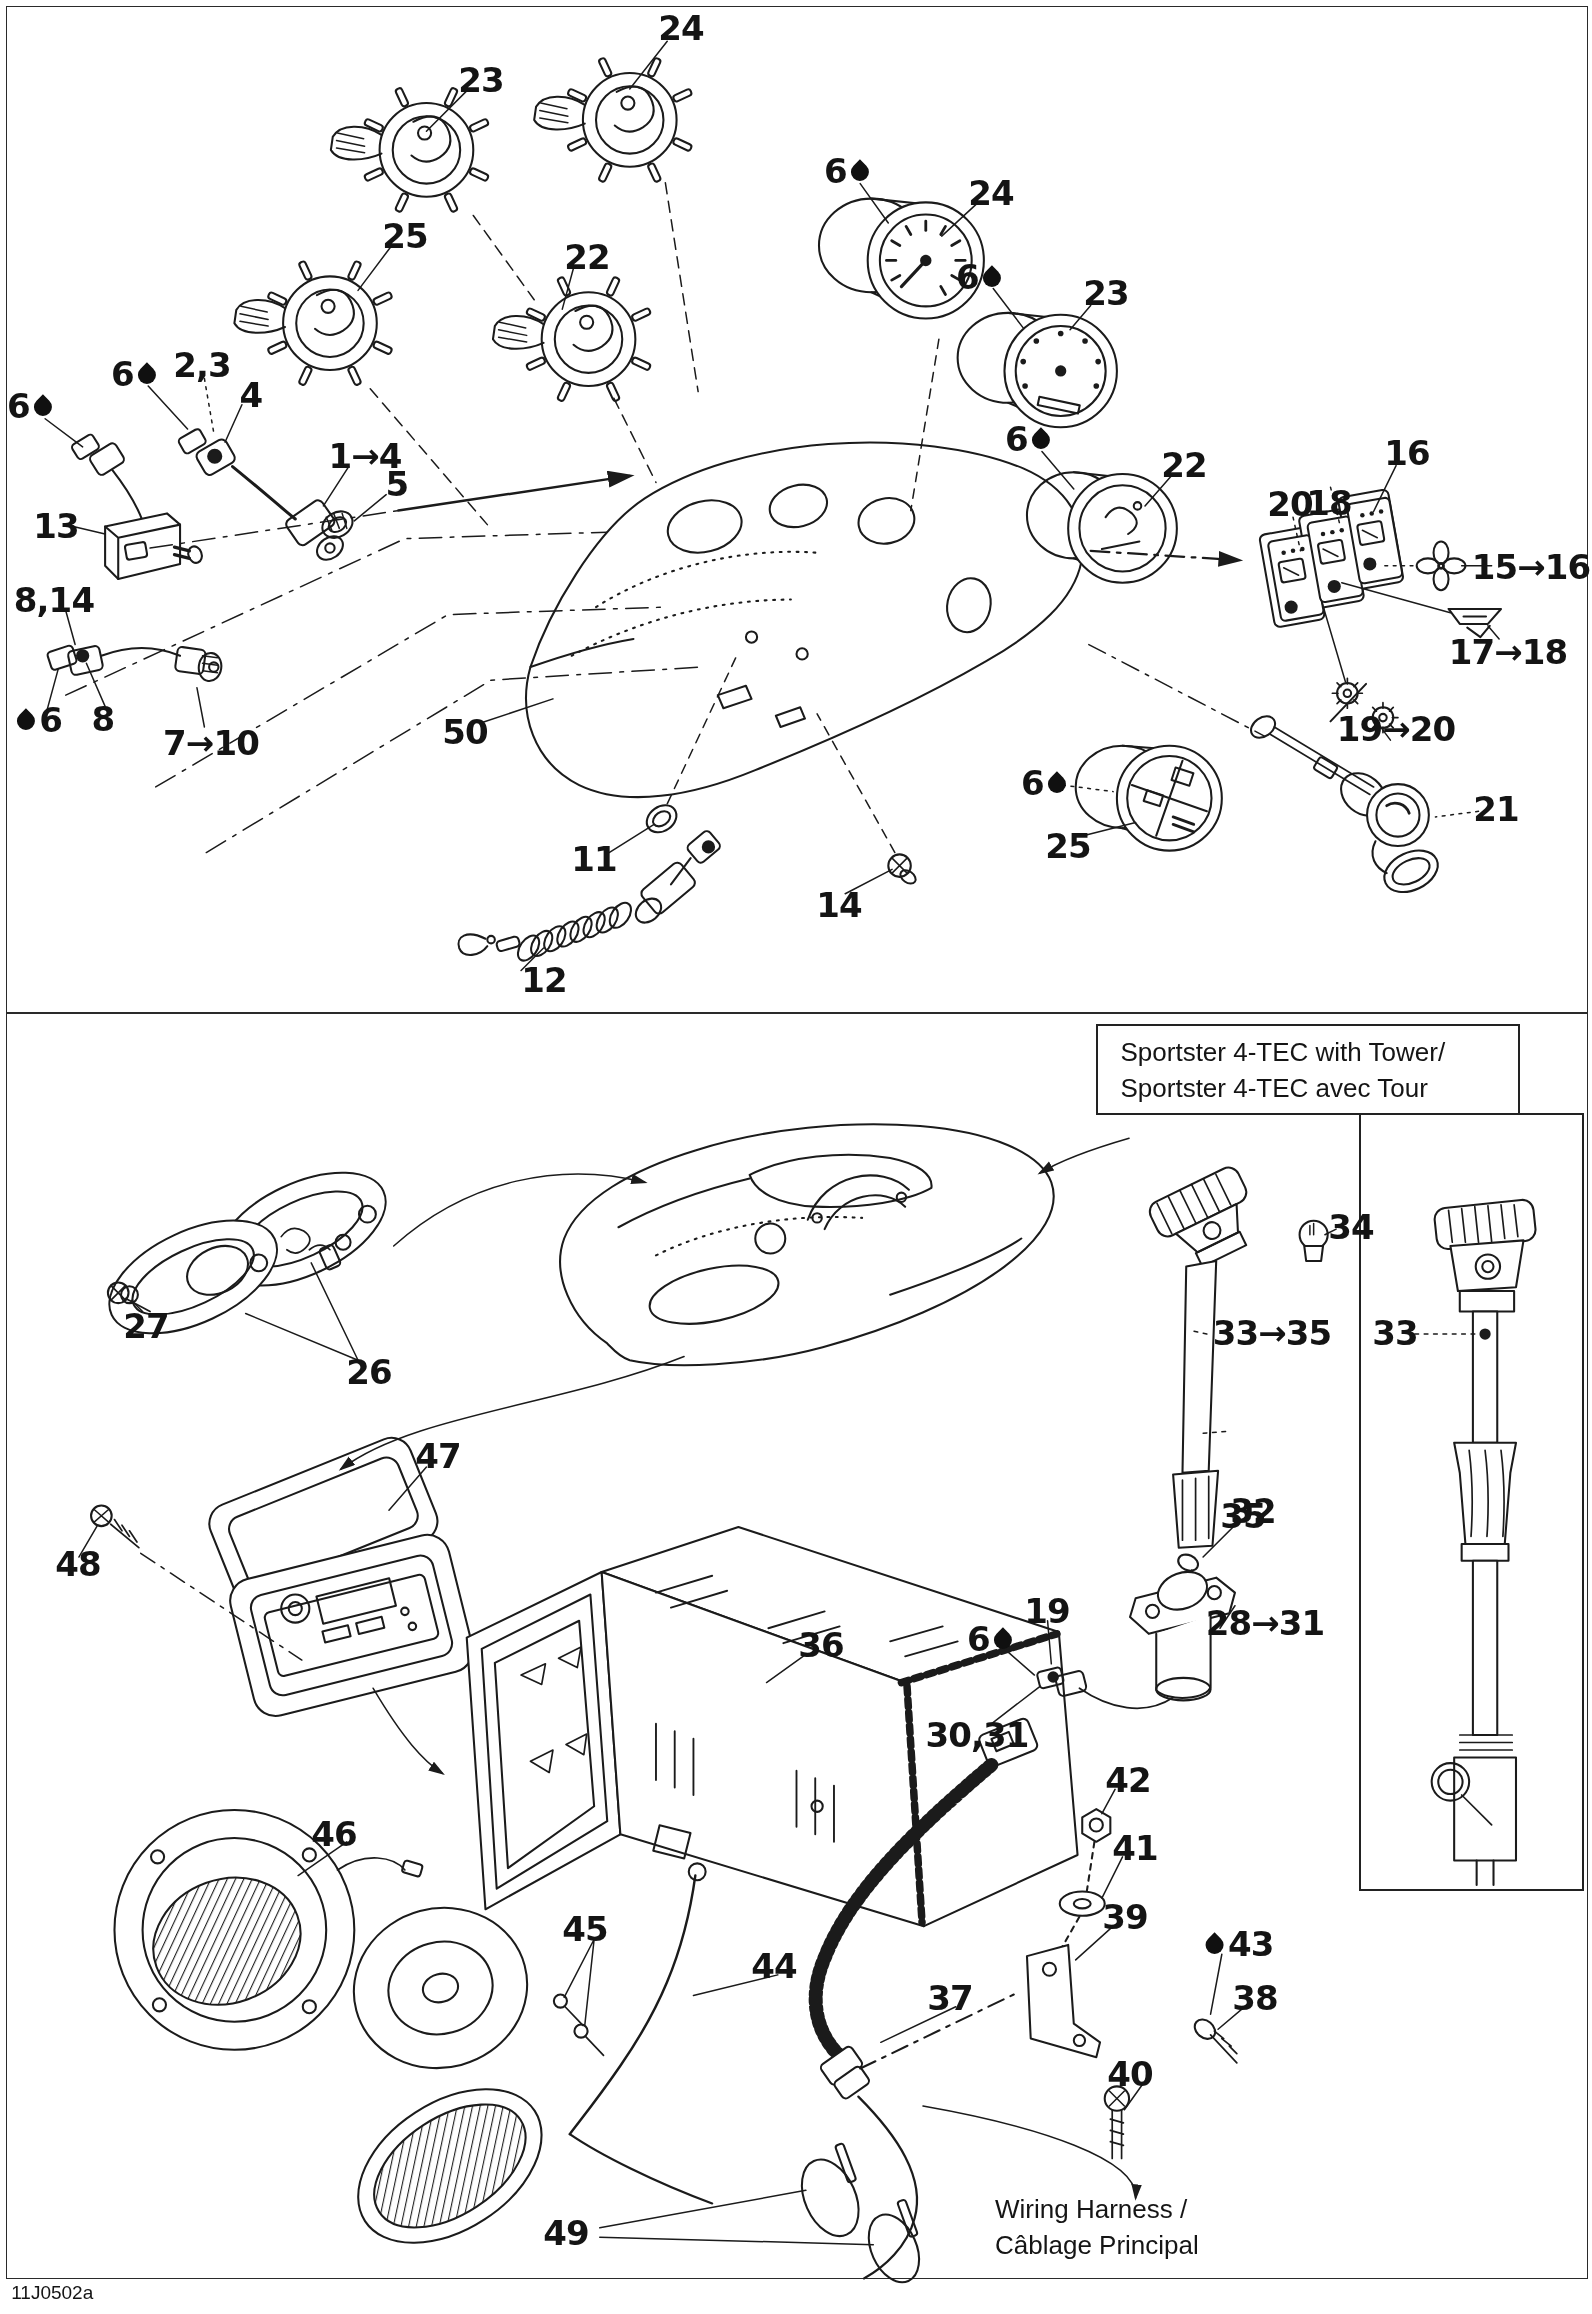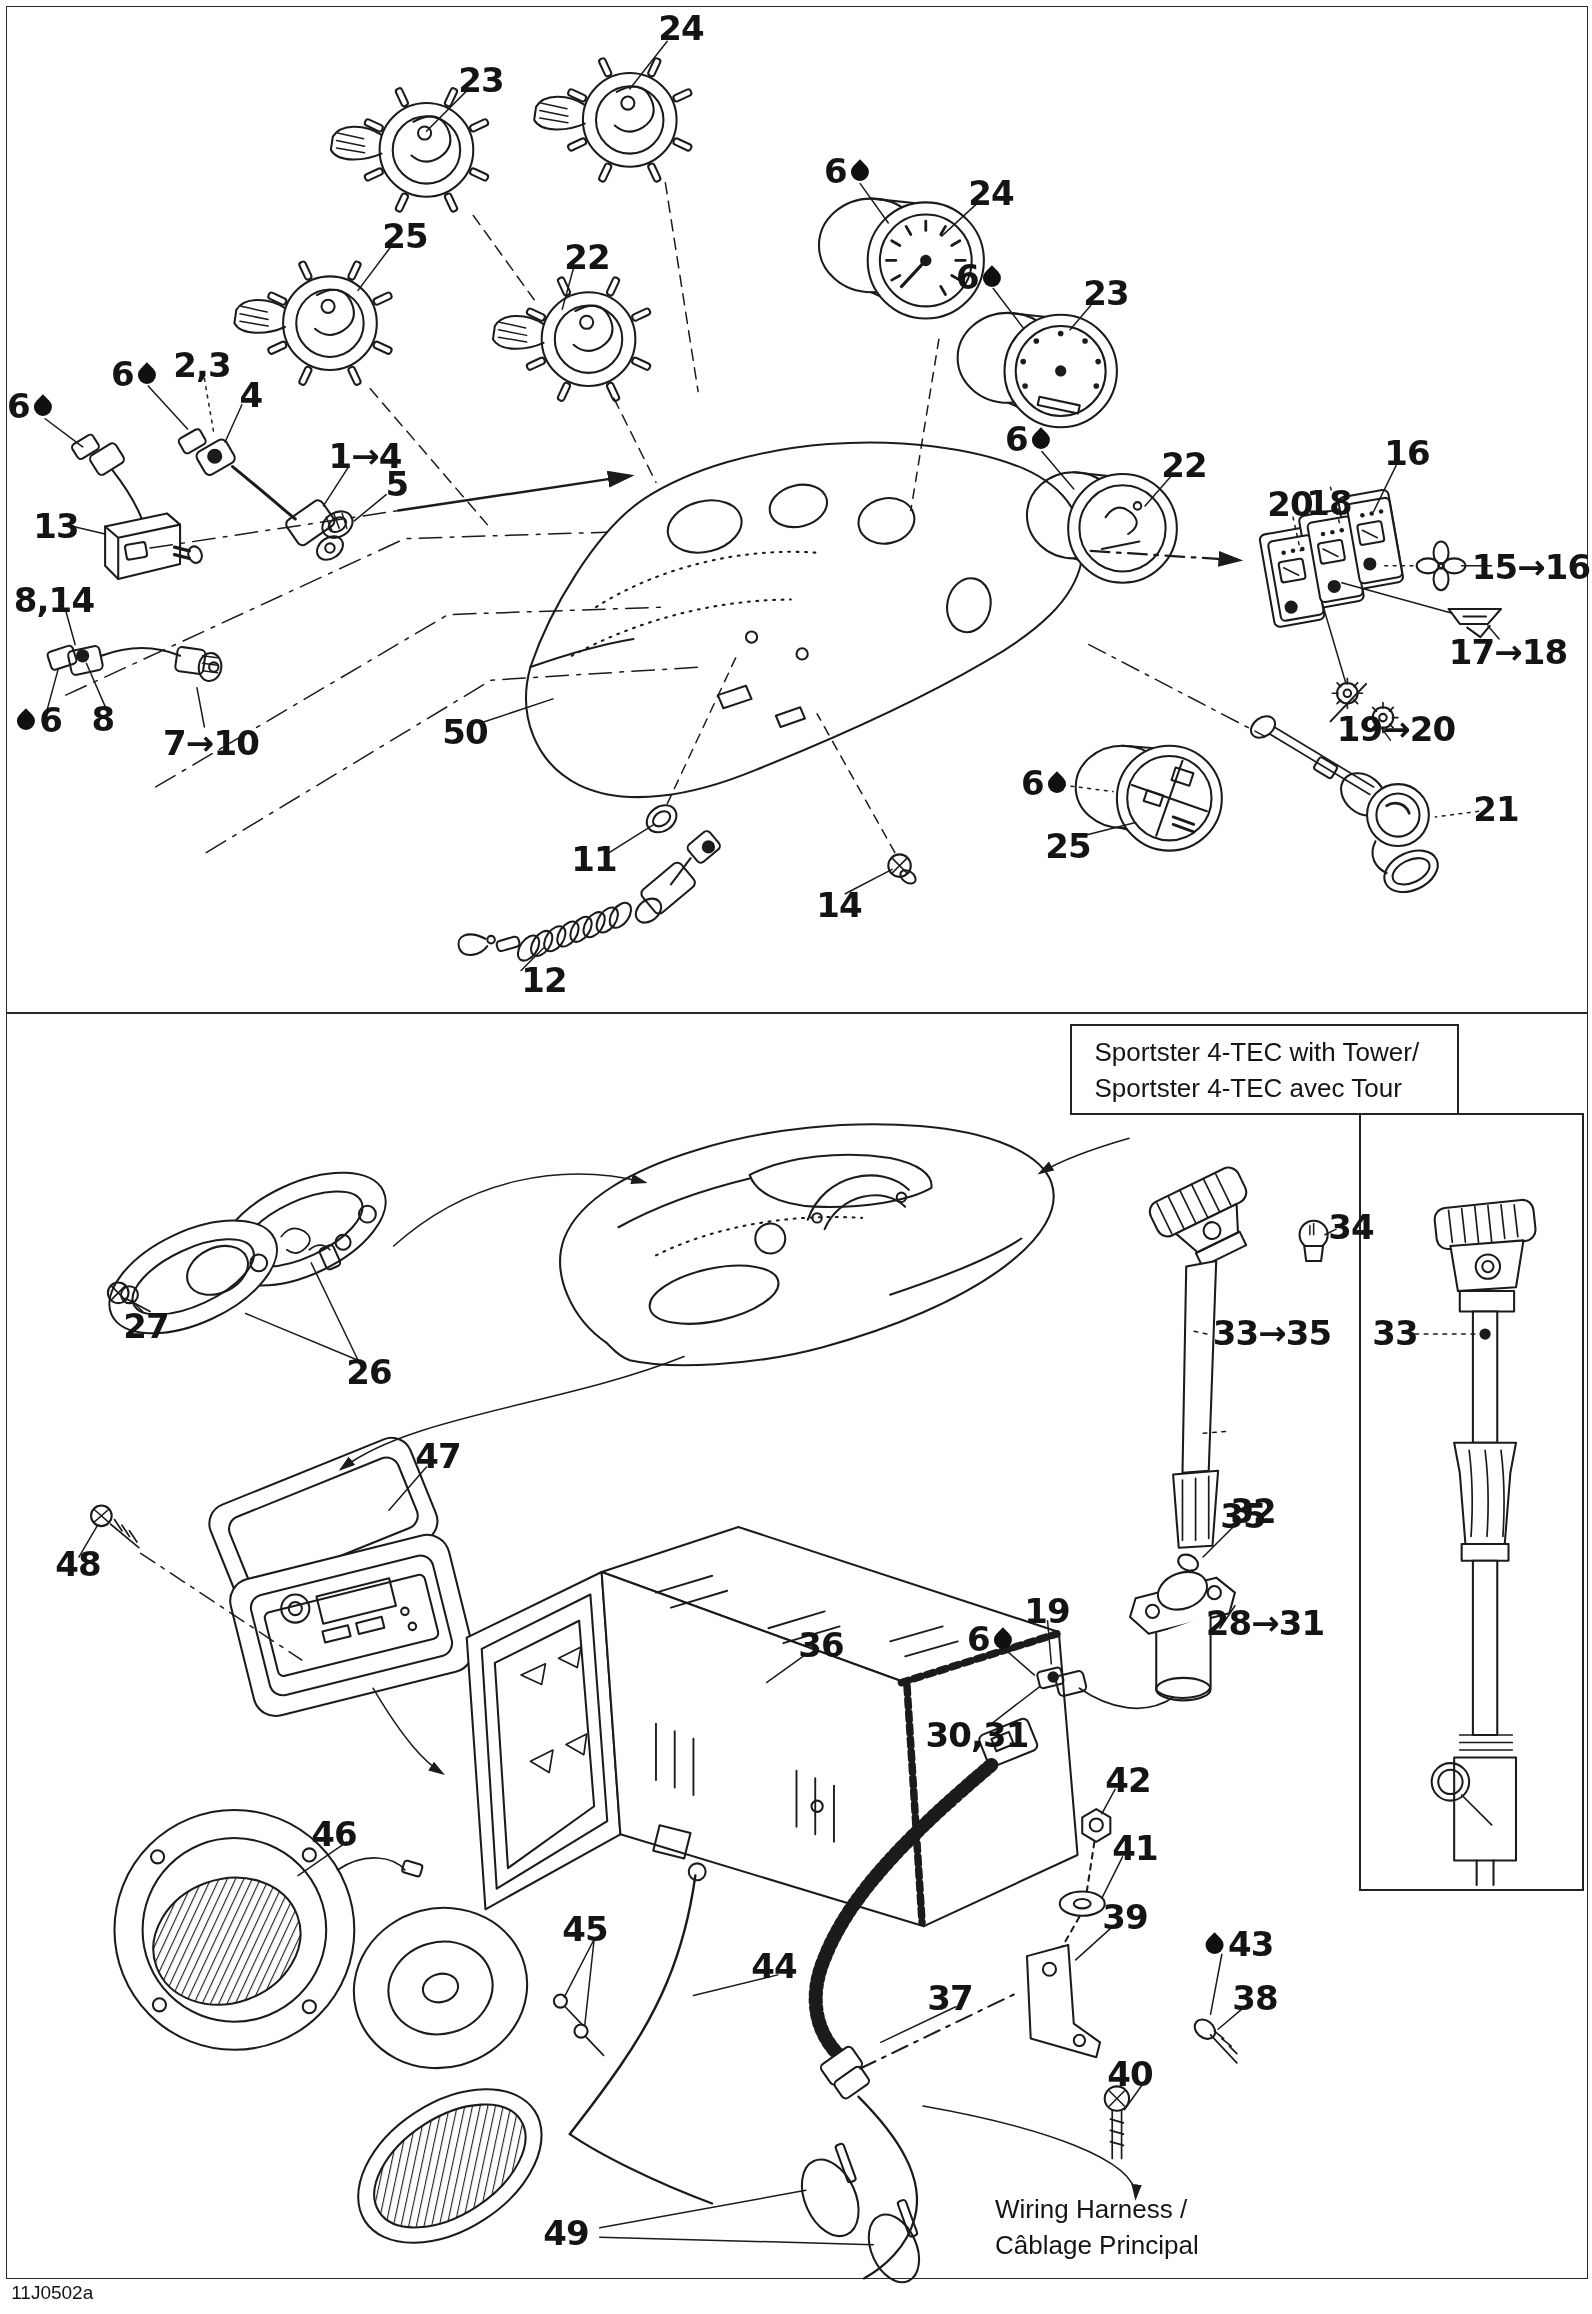--- a/index.html
+++ b/index.html
@@ -11,21 +11,21 @@
   .art{stroke:#1b1b1b;fill:none;stroke-width:2.2;stroke-linecap:round;stroke-linejoin:round;}
   .thin{stroke-width:1.6;}
   .wfill{fill:#ffffff;}
   .callout{position:absolute;transform:translate(-50%,-50%);white-space:nowrap;
            font-family:"DejaVu Sans","Liberation Sans",sans-serif;font-weight:700;
            font-size:34px;letter-spacing:-0.9px;color:#141414;}
   .droplet{display:inline-block;width:18px;height:18px;background:#101010;
            border-radius:0 50% 50% 50%;transform:rotate(45deg);margin:0 4.7px 2.8px 4.7px;
            vertical-align:middle;}
   .box{position:absolute;border:2.8px solid #222;box-sizing:border-box;}
-  #header-box{left:1070px;top:1024px;width:389px;height:91px;padding:7.5px 0 0 22.5px;
+  #header-box{left:1096px;top:1024px;width:424px;height:91px;padding:7.5px 0 0 22.5px;
               font-size:26px;line-height:36px;}
   #tower-box{left:1359px;top:1113px;width:225px;height:778px;border-width:2.3px;}
   #wiring-label{position:absolute;left:995px;top:2191px;font-size:26px;line-height:36px;}
   #part-code{position:absolute;left:11.2px;top:2282px;font-size:19px;}
 </style>
 </head>
 <body>
 
 <div id="page">
   <div id="frame"></div>

